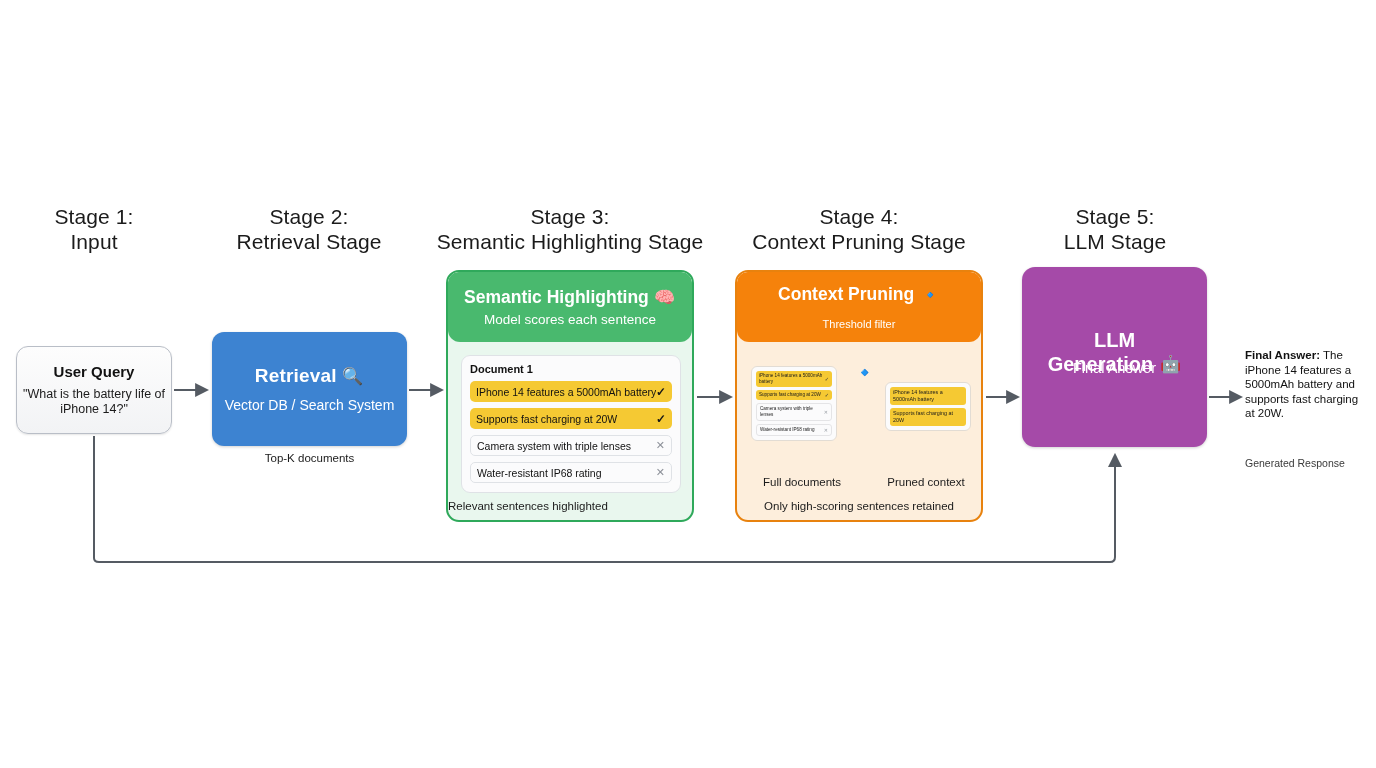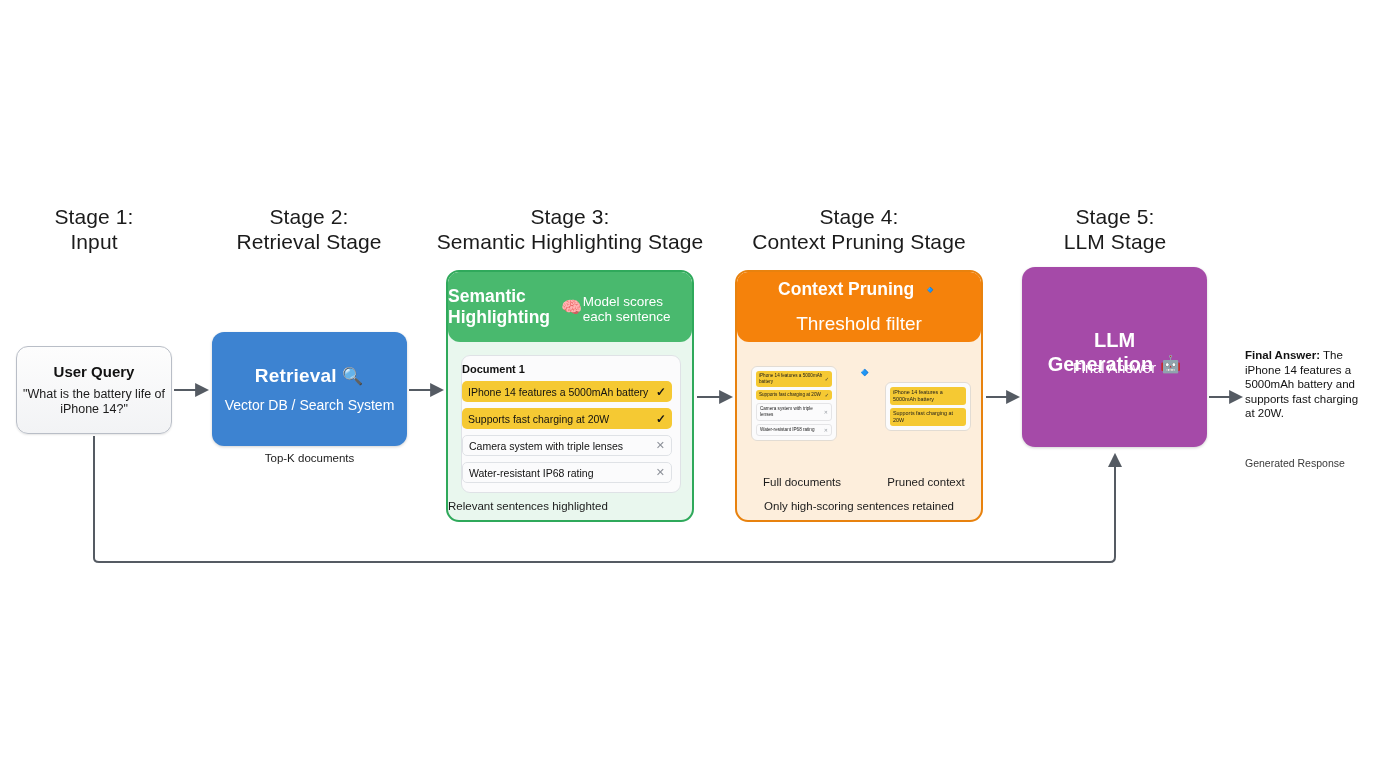--- a/index.html
+++ b/index.html
@@ -87,38 +87,38 @@
     border: 2px solid #2fa95b;
     border-radius: 13px;
     background: #e9f7ee;
     box-sizing: border-box;
     overflow: hidden;
   }
   .sh-header {
     height: 70px;
     background: #49b96e;
     border-radius: 10px 10px 12px 12px;
-    display: flex; flex-direction: row;
+    display: flex; flex-direction: column;
     align-items: center; justify-content: center;
     color: #fff;
   }
   .sh-header-title {
     font-size: 17.5px; font-weight: bold;
     display: flex; align-items: center; gap: 6px;
   }
   .sh-header-sub { font-size: 13.5px; margin-top: 4px; }
 
   .doc-card {
     position: absolute;
     left: 13px; top: 83px;
     width: 220px;
     background: #fbfbfc;
     border: 1px solid #dfe2e6;
     border-radius: 9px;
-    padding: 7px 8px 9px 0;
+    padding: 7px 8px 9px 8px;
     box-sizing: border-box;
   }
   .doc-title { font-size: 11px; font-weight: bold; color: #111; margin-bottom: 6px; }
   .sent-row {
     height: 21px;
     border-radius: 5px;
     display: flex; align-items: center;
     padding: 0 6px;
     margin-bottom: 6px;
     font-size: 10.5px;
@@ -154,21 +154,21 @@
     background: #f5820b;
     border-radius: 10px 10px 12px 12px;
     display: flex; flex-direction: column;
     align-items: center; justify-content: center;
     color: #fff;
   }
   .cp-header-title {
     font-size: 17.5px; font-weight: bold;
     display: flex; align-items: center; gap: 7px;
   }
-  .cp-header-sub { font-size: 19px; margin-top: 13px; }
+  .cp-header-sub { font-size: 11px; margin-top: 13px; }
 
   .mini-card {
     position: absolute;
     background: #fbfbfc;
     border: 1px solid #e2dcd4;
     border-radius: 6px;
     box-sizing: border-box;
     padding: 4px;
   }
   .mini-full { left: 14px; top: 94px; width: 86px; }

